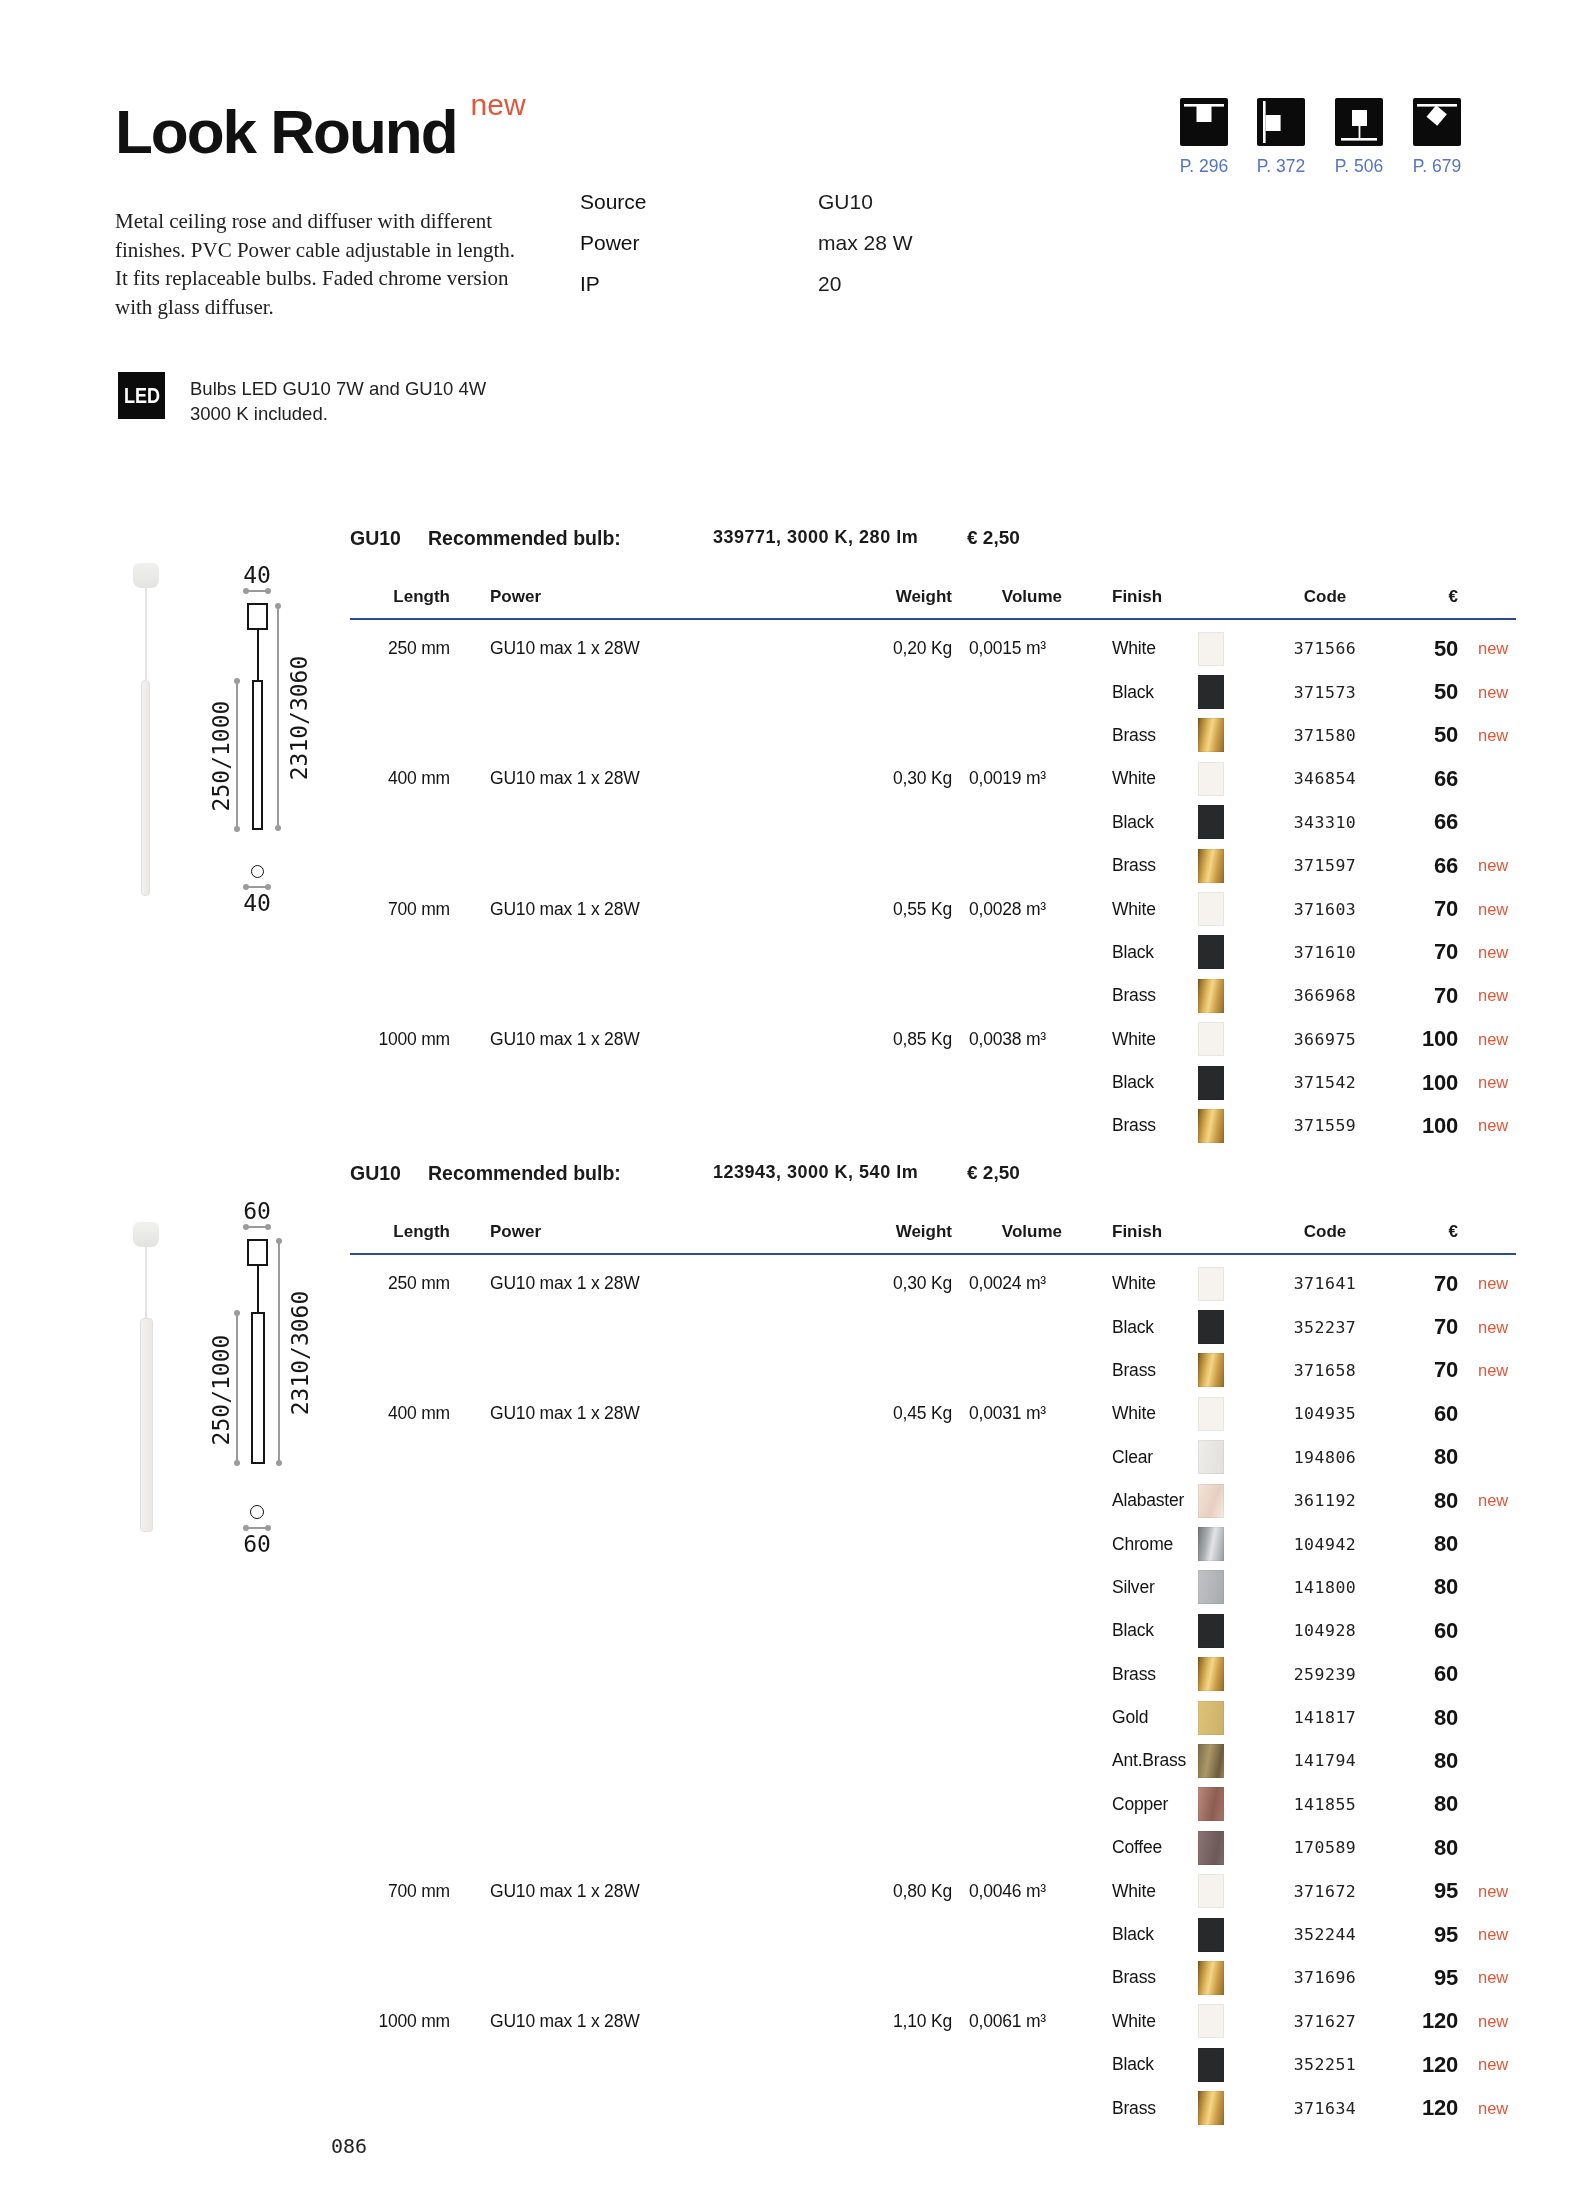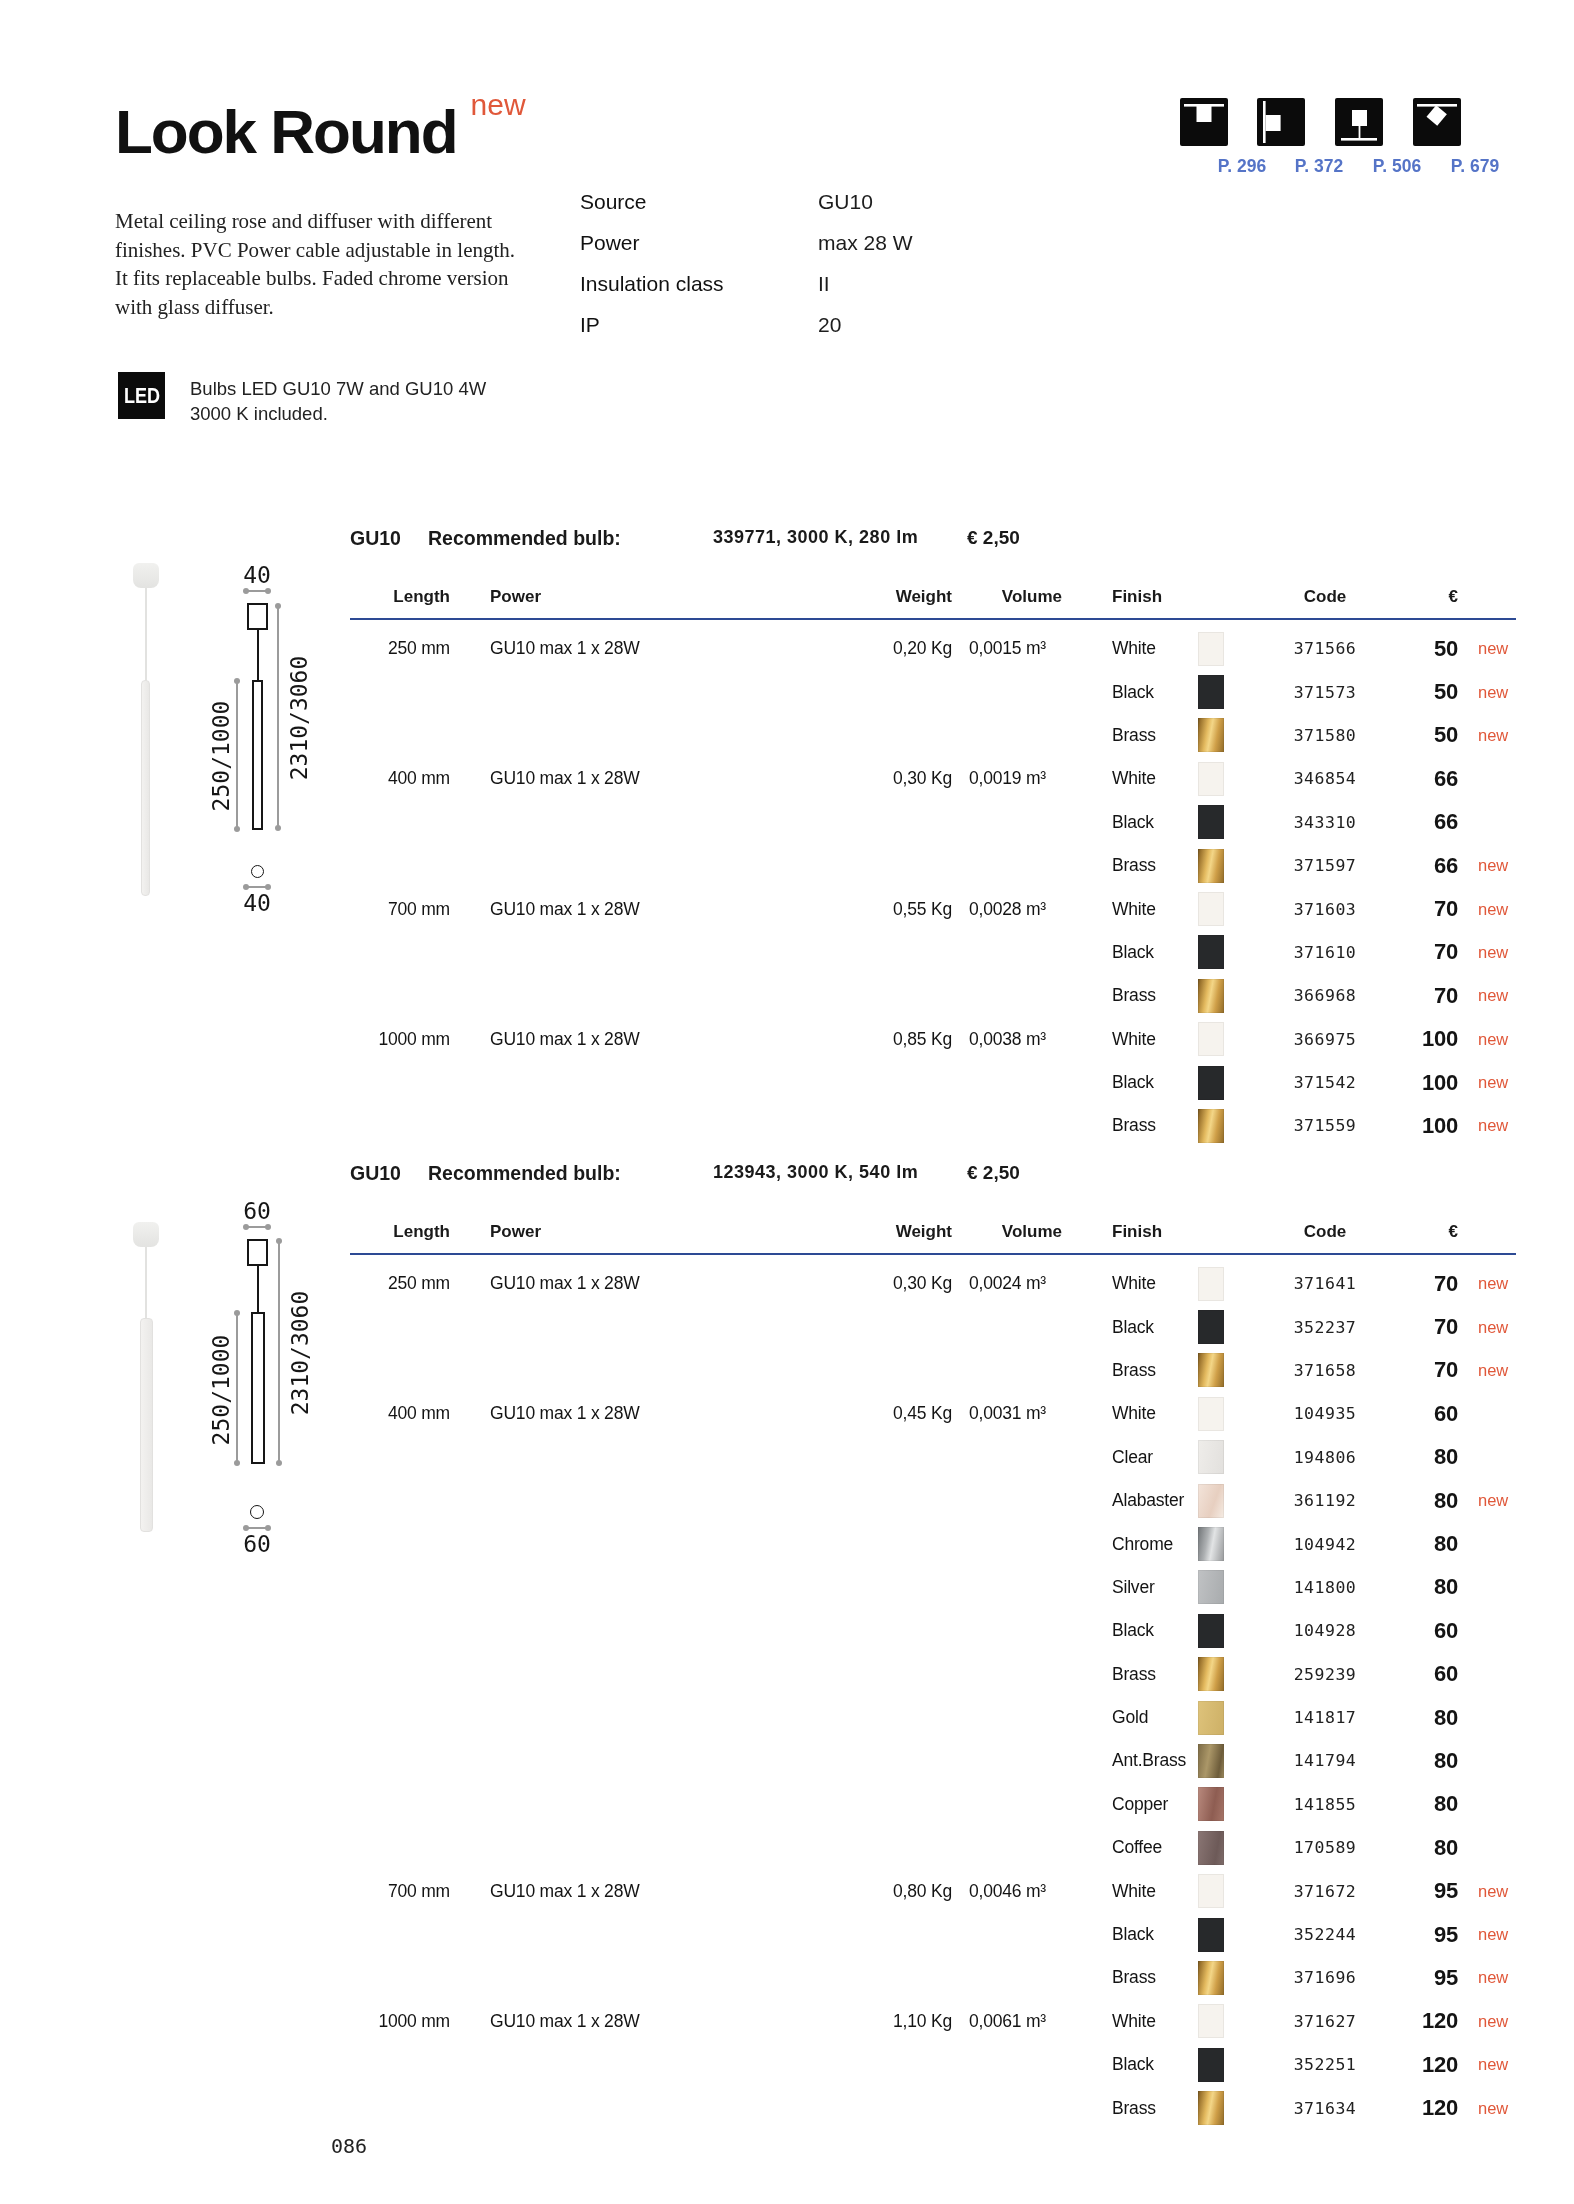--- a/index.html
+++ b/index.html
@@ -9,21 +9,21 @@
 
   
   .title-wrap{position:absolute;left:115px;top:88px;white-space:nowrap;}
   .title{font-size:62px;font-weight:700;letter-spacing:-2px;color:#111;}
   .title-new{font-size:30px;font-weight:500;color:var(--accent);vertical-align:38px;margin-left:14px;letter-spacing:0;}
 
   .page-icons{position:absolute;left:1180px;top:98px;width:330px;height:90px;}
   .pic-group{position:absolute;top:0;width:48px;}
   .pbox{position:absolute;top:0;left:0;width:48px;height:48px;background:#0b0b0b;border-radius:2px;}
   .plabel{position:absolute;top:58px;left:50%;transform:translateX(-50%);
-          color:var(--blue);font-size:17.5px;font-weight:700;white-space:nowrap;margin-left:38px;}
+          color:var(--blue);font-size:17.5px;font-weight:400;white-space:nowrap;}
 
   .description{position:absolute;left:115px;top:186px;width:404px;
                font-family:"Liberation Serif",serif;font-size:21px;line-height:28.5px;color:#222;}
 
   .led-badge{position:absolute;left:118px;top:372px;width:47px;height:47px;background:#0b0b0b;
              display:flex;align-items:center;justify-content:center;}
   .led-badge span{color:#fff;font-size:22px;font-weight:700;transform:scaleX(.82);letter-spacing:0;}
   .led-text{position:absolute;left:190px;top:376px;font-size:18.5px;font-weight:500;line-height:25px;color:#222;}
 
   .specs{position:absolute;left:580px;top:190px;width:520px;}
@@ -149,24 +149,20 @@
 <div class="specs">
   <div class="spec-row">
     <span class="spec-label">Source</span>
     <span class="spec-value">GU10</span>
   </div>
   <div class="spec-row">
     <span class="spec-label">Power</span>
     <span class="spec-value">max 28 W</span>
   </div>
   <div class="spec-row">
-    <span class="spec-label">Insulation class</span>
-    <span class="spec-value">II</span>
-  </div>
-  <div class="spec-row">
     <span class="spec-label">IP</span>
     <span class="spec-value">20</span>
   </div>
 </div>
 
 <div>
 
   <div class="abs photo-canopy" style="left:133px;top:563px;width:26px;height:25px;"></div>
   <div class="abs photo-cord" style="left:145px;top:588px;width:2px;height:93px;"></div>
   <div class="abs photo-tube" style="left:141px;top:680px;width:9px;height:216px;"></div>

